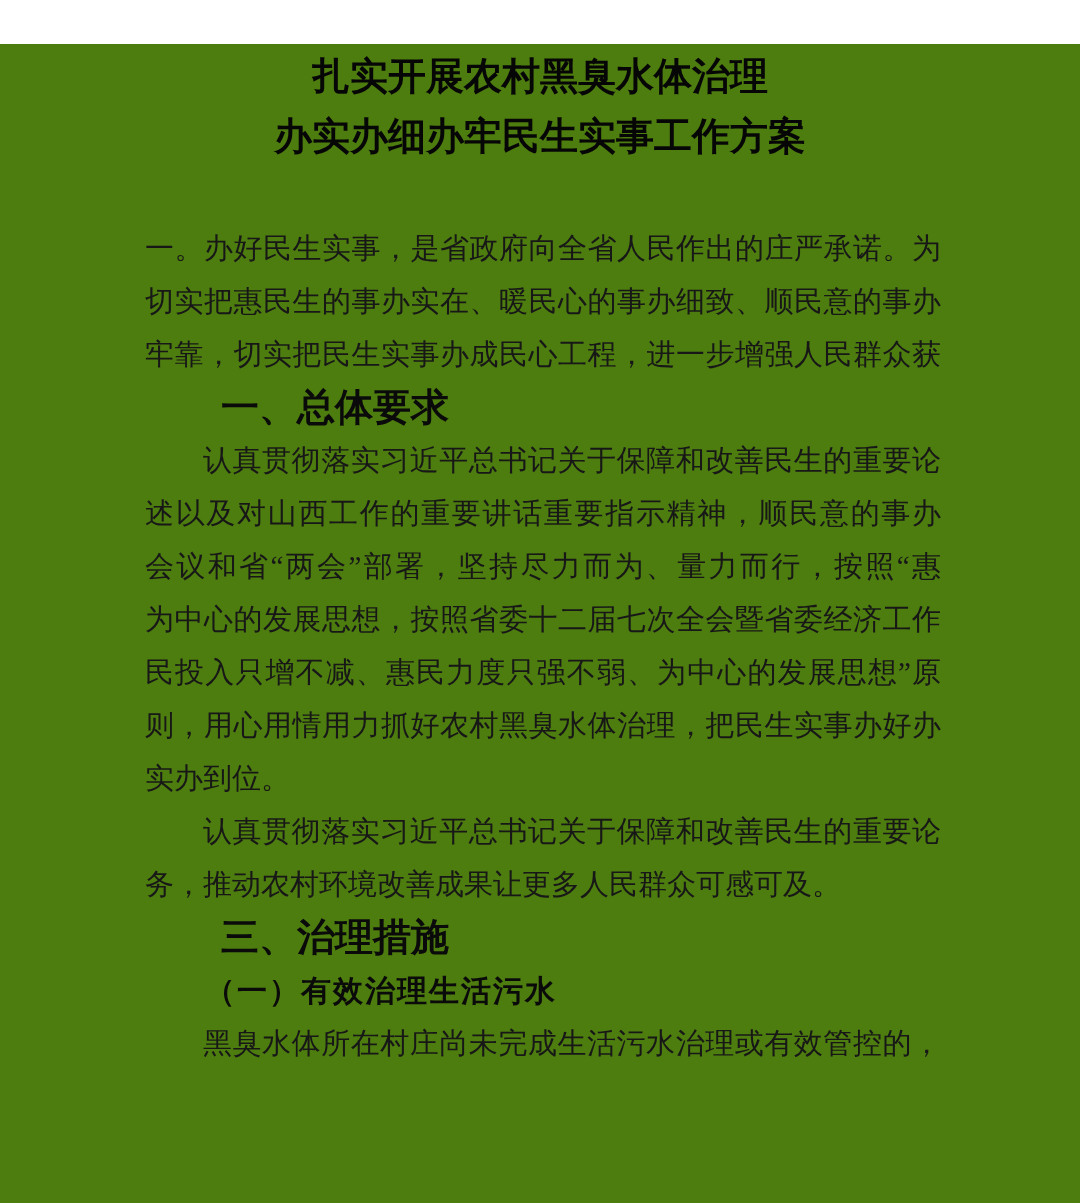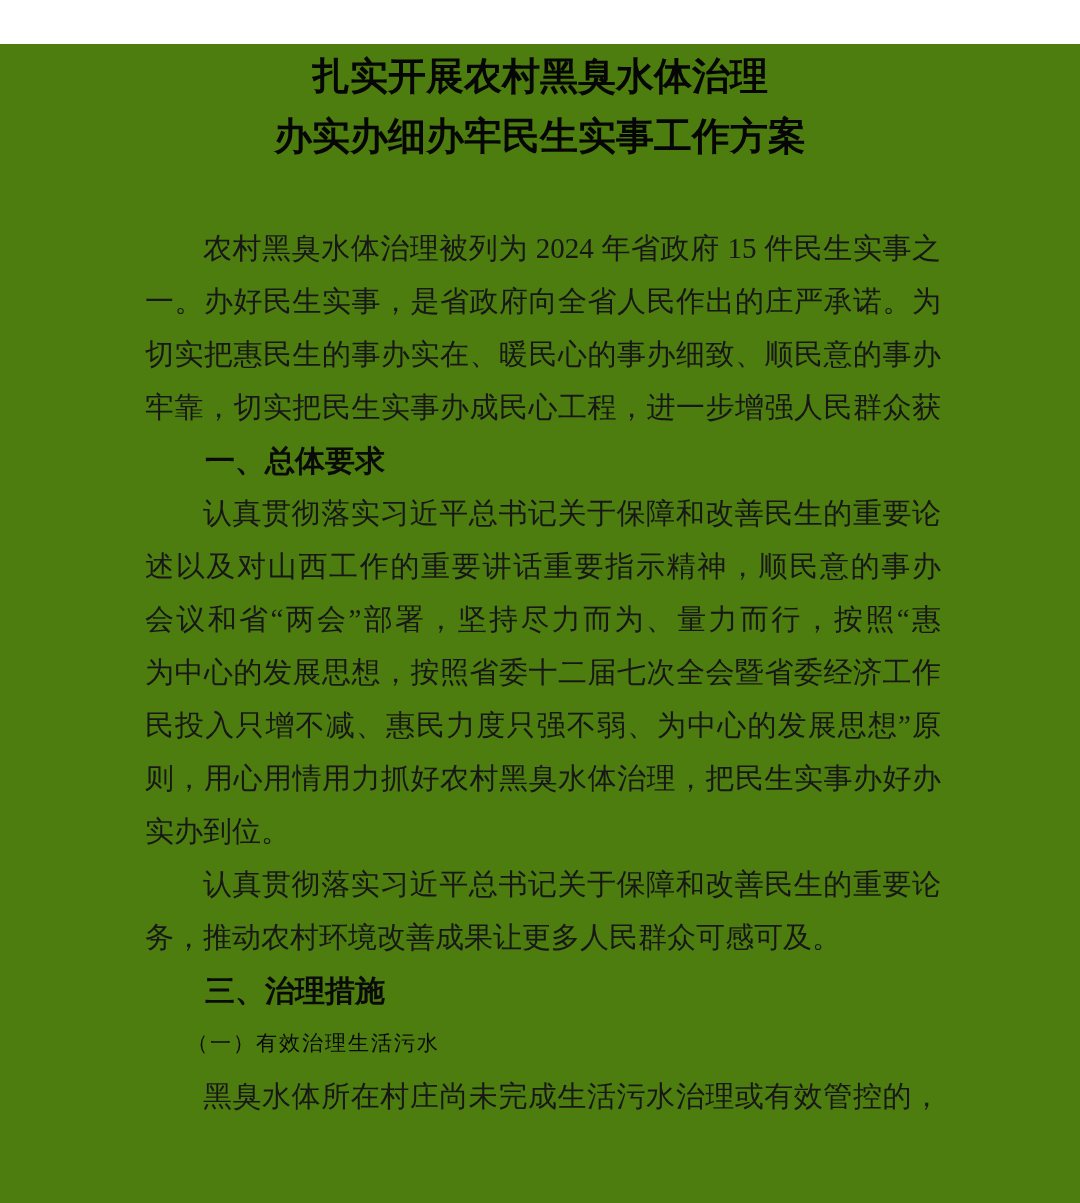--- a/index.html
+++ b/index.html
@@ -44,49 +44,48 @@
   }
   .line.first {
     text-indent: 2em;
   }
   .line.end {
     text-align-last: left;
   }
   .line.h-sans {
     font-family: "Liberation Sans", "DejaVu Sans", sans-serif;
     font-weight: bold;
-    font-size: 30px;
+    font-size: 38px;
     color: #0a0a0a;
     text-align: left;
     text-align-last: left;
     text-indent: 2em;
   }
   .line.h-kai {
-    font-weight: normal;
-    font-size: 21px;
+    font-weight: bold;
+    font-size: 30px;
     color: #0a0a0a;
     text-align: left;
     text-align-last: left;
     text-indent: 2em;
     letter-spacing: 2px;
   }
 </style>
 </head>
 <body>
 
 <div class="page">
 
   <div class="doc-title">
     <div class="title-line">扎实开展农村黑臭水体治理</div>
     <div class="title-line">办实办细办牢民生实事工作方案</div>
   </div>
 
   <div class="doc-body">
 
-    <div class="line first">农村黑臭水体治理被列为 2024 年省政府 15 件民生实事之</div>
     <div class="line">一。办好民生实事，是省政府向全省人民作出的庄严承诺。为</div>
     <div class="line">切实把惠民生的事办实在、暖民心的事办细致、顺民意的事办</div>
     <div class="line">牢靠，切实把民生实事办成民心工程，进一步增强人民群众获</div>
 
     <div class="line h-sans">一、总体要求</div>
 
     <div class="line first">认真贯彻落实习近平总书记关于保障和改善民生的重要论</div>
     <div class="line">述以及对山西工作的重要讲话重要指示精神，顺民意的事办</div>
     <div class="line">会议和省“两会”部署，坚持尽力而为、量力而行，按照“惠</div>
     <div class="line">为中心的发展思想，按照省委十二届七次全会暨省委经济工作</div>

